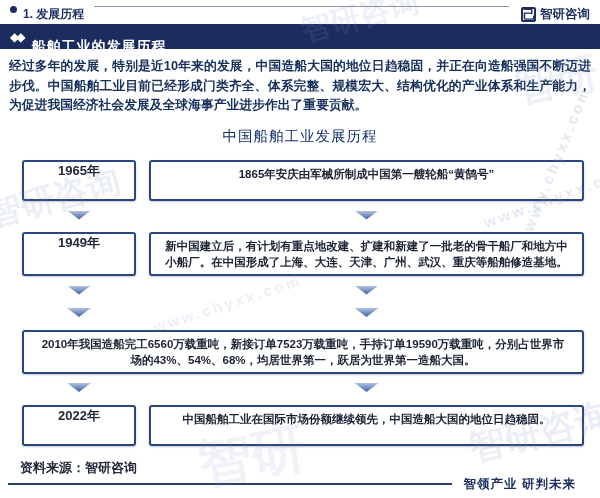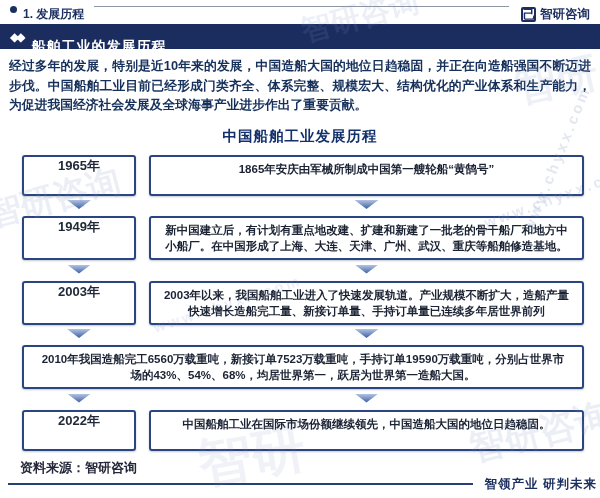--- a/index.html
+++ b/index.html
@@ -30,41 +30,41 @@
                  width:15px; height:15px; line-height:11px; text-align:center; }
   .brand .bname { font-size:12.5px; font-weight:bold; color:#1b2e5f; }
   
   .sec-header { height:25px; background:#1b2d5f; display:flex; align-items:center; padding:0 10px; flex:none; }
   .sec-header .dicon { color:#ffffff; font-size:12px; letter-spacing:-3px; margin-right:9px; }
   .sec-header .htitle { color:#ffffff; font-size:14px; font-weight:bold; letter-spacing:1px;margin-top:20px; }
   
   .intro { padding:7px 9px 2px 9px; font-size:12.8px; font-weight:bold; color:#16305c;
            line-height:19.5px; text-align:justify; flex:none; }
   
-  .dtitle { text-align:center; font-size:14.5px; font-weight:bold; color:#13306b;
+  .dtitle { text-align:center; font-size:14.5px; font-weight:normal; color:#13306b;
             padding:10px 0 4px 0; letter-spacing:1px; flex:none; }
   
   .timeline { flex:1; display:flex; flex-direction:column; justify-content:space-evenly;
               padding:2px 16px 2px 22px; }
   .t-row { display:flex; gap:13px; align-items:stretch; }
   .box { border:2px solid #2a457f; border-radius:3px; background:#fff;
          display:flex; justify-content:center;
          box-shadow:0 1px 2px rgba(20,40,90,.25); }
   .year-box { width:114px; flex:none; min-height:41px; }
   .year-box span { font-size:13px; font-weight:600; color:#222a3a; }
   .desc-box { flex:1; min-height:41px; padding:4px 12px; }
   .desc-box span { font-size:11.5px; font-weight:600; color:#1a2233; line-height:16px; text-align:center; display:block; }
   .arrow-row { display:flex; gap:13px; height:12px; flex:none; margin:1px 0; }
   .a-left { width:114px; flex:none; display:flex; justify-content:center; }
   .a-right { flex:1; display:flex; justify-content:center; }
   .tri { width:24px; height:9px; background:linear-gradient(180deg,#b3c3e0,#3a5fa5);
          clip-path:polygon(0 0,100% 0,50% 100%); }
   
   .source { padding:3px 0 0 20px; font-size:13px; font-weight:bold; color:#24283a; flex:none; height:20px; }
-  .f-bottom { display:flex; align-items:center; padding:0 3px 6px 8px; flex:none; height:22px; }
+  .f-bottom { display:flex; align-items:center; padding:0 24px 6px 8px; flex:none; height:22px; }
   .f-bottom .rule2 { flex:1; border-top:2px solid #27406f; }
   .f-bottom .slogan { margin-left:12px; font-size:12.5px; font-weight:bold; color:#1b2e5f; letter-spacing:1px; }
 </style>
 </head>
 <body>
 
 <div class="page">
 
   <div class="wm-layer">
     <span class="wm wm0">智研咨询</span>
@@ -125,28 +125,20 @@
     </div>
     <div class="arrow-row">
       <div class="a-left">
           <div class="tri"></div>
         </div>
       <div class="a-right">
           <div class="tri"></div>
         </div>
     </div>
 
-    <div class="t-row">
-      <div class="box year-box">
-          <span>2003年</span>
-        </div>
-      <div class="box desc-box">
-          <span>2003年以来，我国船舶工业进入了快速发展轨道。产业规模不断扩大，造船产量快速增长造船完工量、新接订单量、手持订单量已连续多年居世界前列</span>
-        </div>
-    </div>
     <div class="arrow-row">
       <div class="a-left">
           <div class="tri"></div>
         </div>
       <div class="a-right">
           <div class="tri"></div>
         </div>
     </div>
 
     <div class="t-row">

